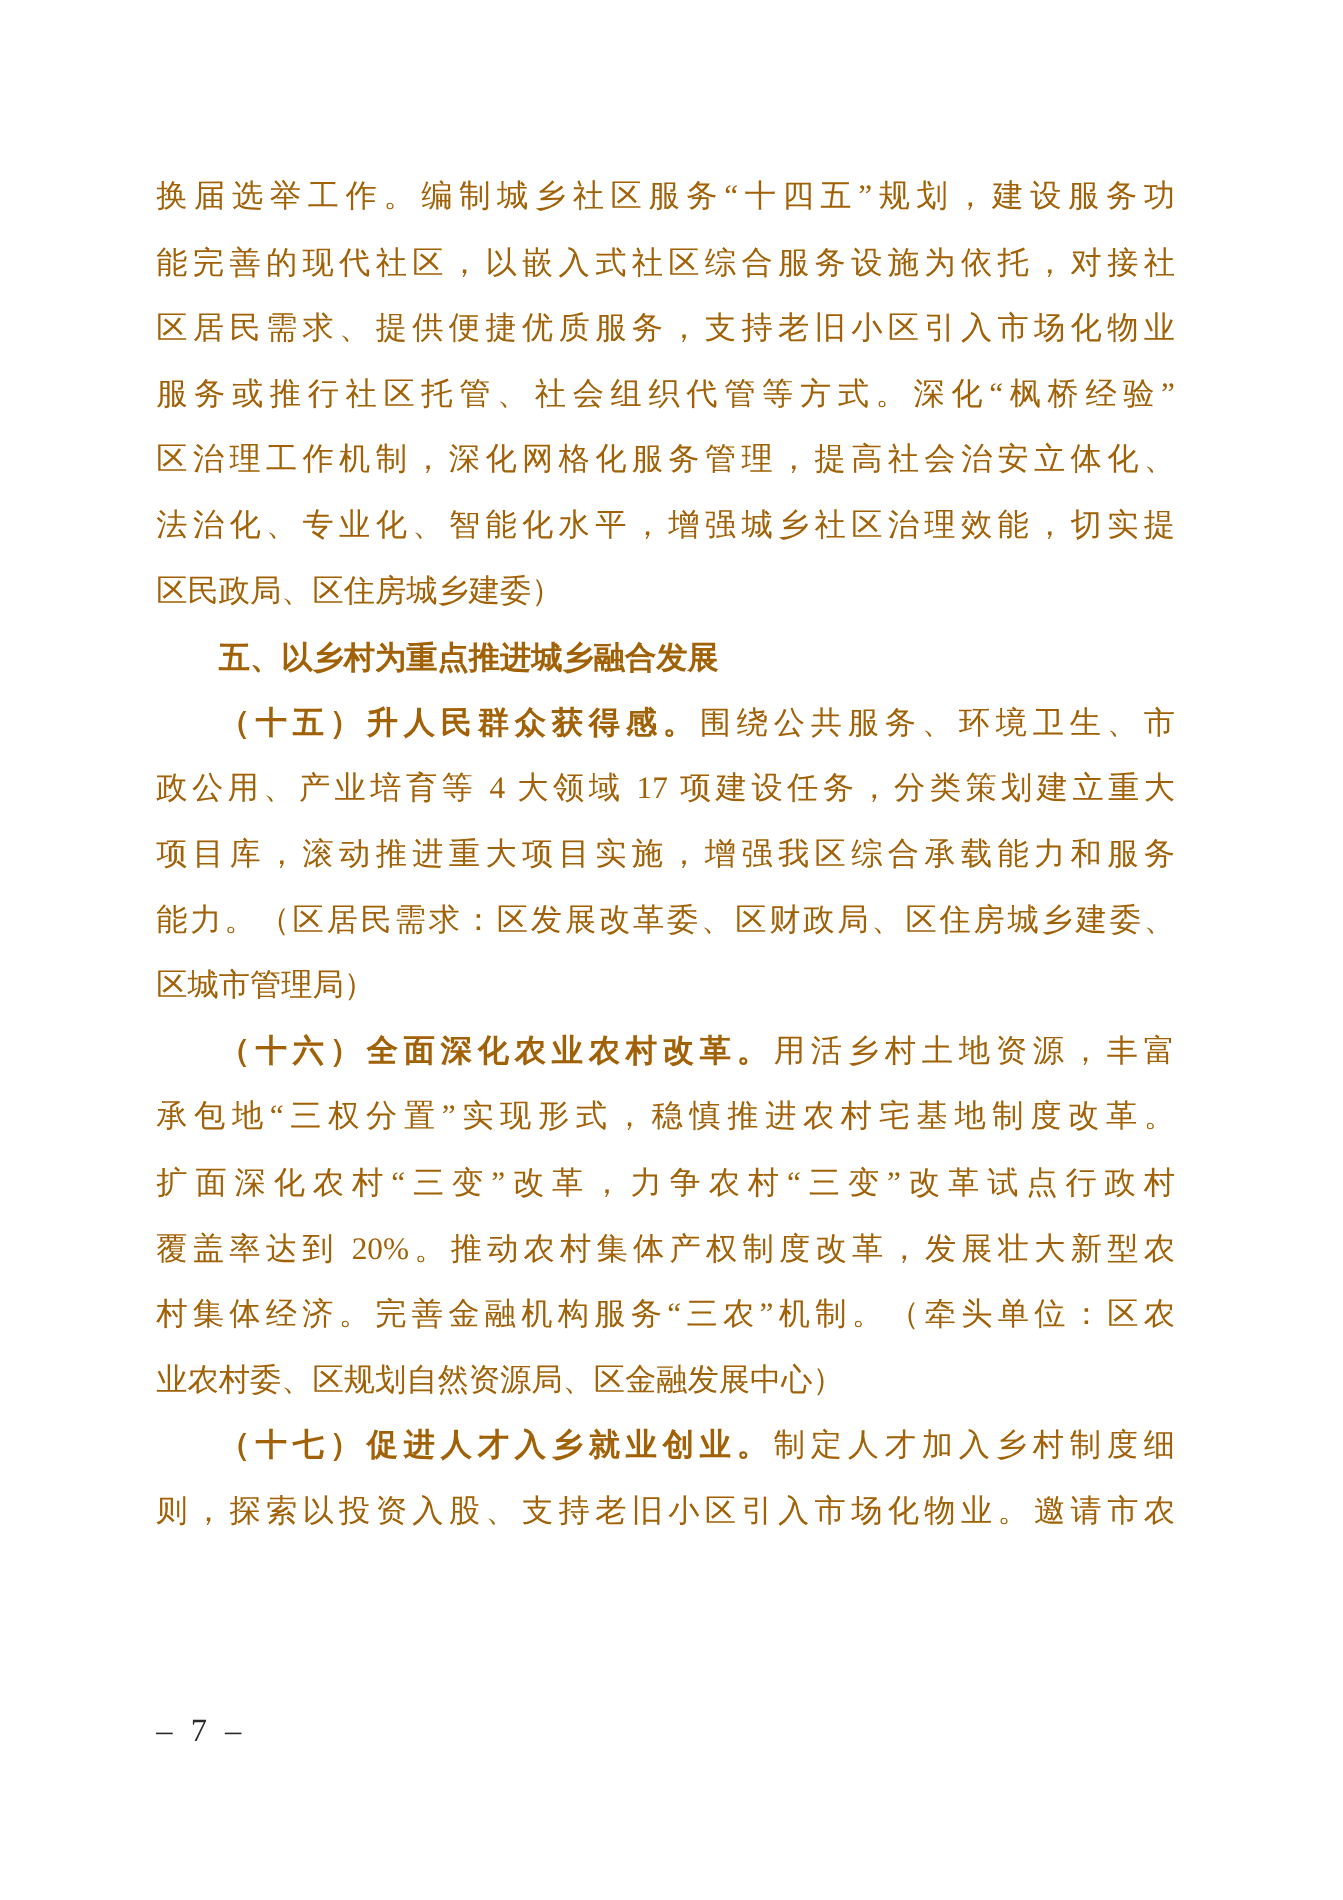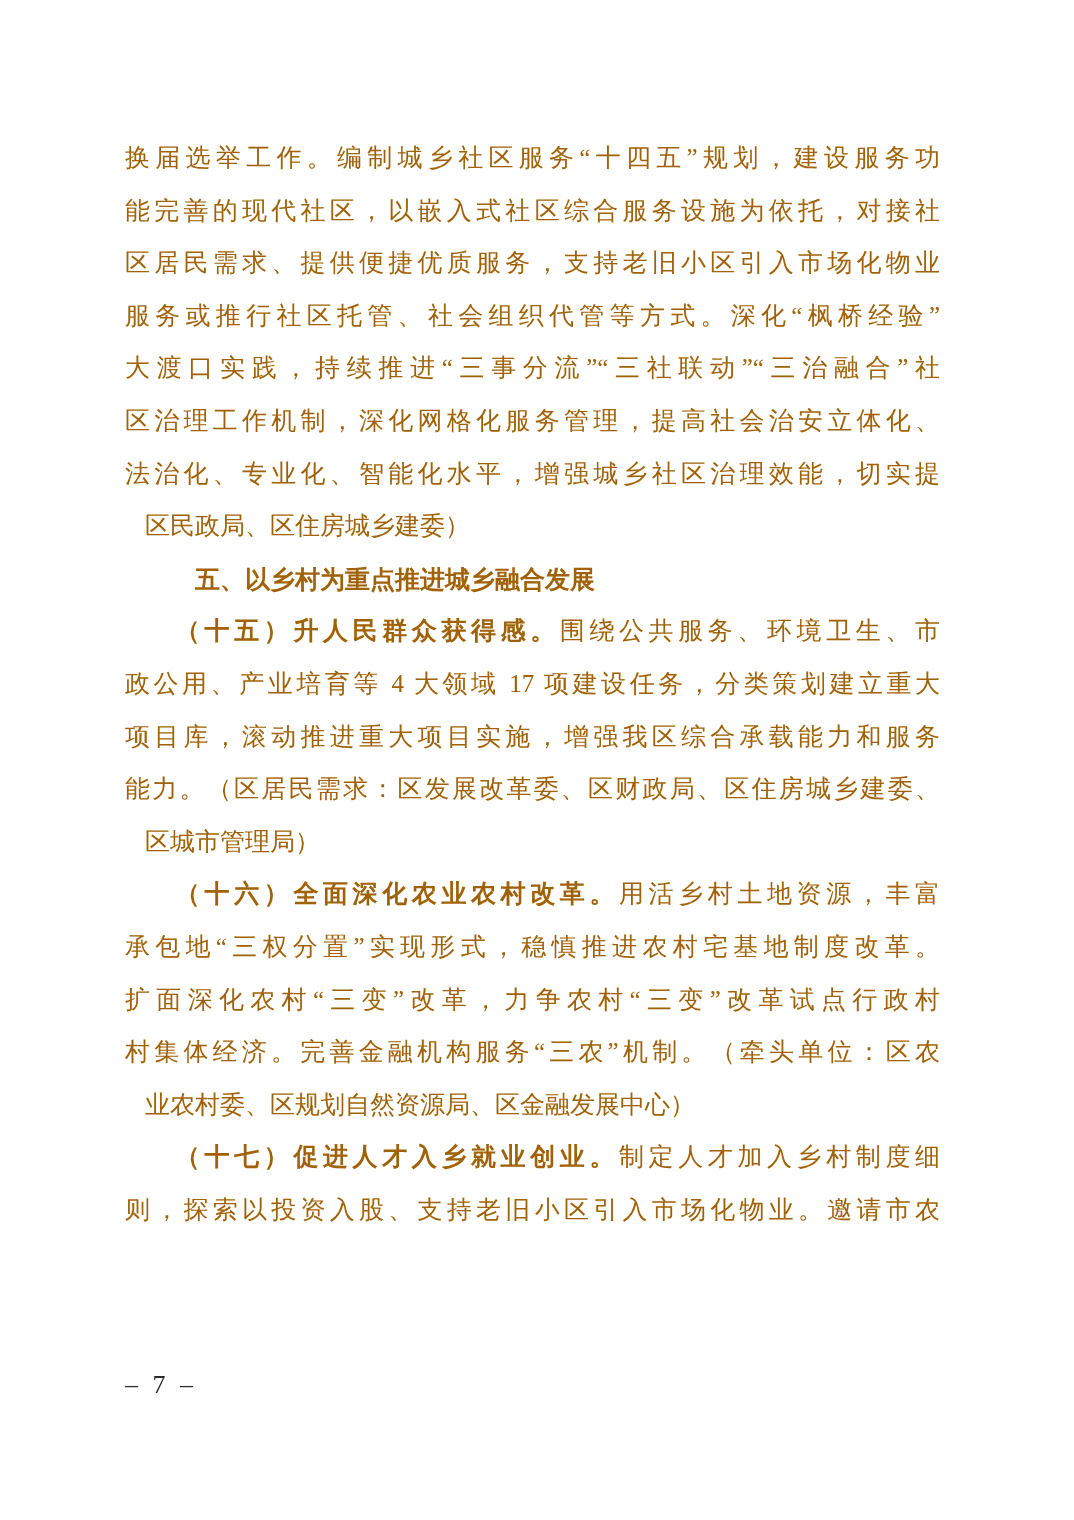--- a/index.html
+++ b/index.html
@@ -26,21 +26,20 @@
     height: 52.6px;
     line-height: 52.6px;
     font-size: 25px;
     white-space: nowrap;
     text-align: justify;
     text-align-last: justify;
     color: #a16207;
   }
   .line.no-justify {
     text-align-last: left;
-    margin-left: 20px;
   }
   .line.indent {
     text-indent: 2em;
   }
   .seg-body {
     font-family: "Liberation Serif", "DejaVu Serif", serif;
     font-weight: normal;
   }
   .seg-lead {
     font-family: "Liberation Serif", "DejaVu Serif", serif;
@@ -67,32 +66,32 @@
 </style>
 </head>
 <body>
 
 <div class="page">
   <div class="doc-body" id="doc-body">
       <div class="line"><span class="seg-body">换届选举工作。编制城乡社区服务“十四五”规划，建设服务功</span></div>
       <div class="line"><span class="seg-body">能完善的现代社区，以嵌入式社区综合服务设施为依托，对接社</span></div>
       <div class="line"><span class="seg-body">区居民需求、提供便捷优质服务，支持老旧小区引入市场化物业</span></div>
       <div class="line"><span class="seg-body">服务或推行社区托管、社会组织代管等方式。深化“枫桥经验”</span></div>
-      <div class="line"><span class="seg-body">大渡口实践，持续推进“三事分流”“三社联动”“三治融合”社</span></div>
       <div class="line"><span class="seg-body">区治理工作机制，深化网格化服务管理，提高社会治安立体化、</span></div>
       <div class="line"><span class="seg-body">法治化、专业化、智能化水平，增强城乡社区治理效能，切实提</span></div>
       <div class="line no-justify"><span class="seg-unit">区民政局、区住房城乡建委）</span></div>
       <div class="line indent no-justify line-heading"><span class="seg-heading">五、以乡村为重点推进城乡融合发展</span></div>
       <div class="line indent"><span class="seg-lead">（十五）升人民群众获得感。</span><span class="seg-body">围绕公共服务、环境卫生、市</span></div>
       <div class="line"><span class="seg-body">政公用、产业培育等 4 大领域 17 项建设任务，分类策划建立重大</span></div>
       <div class="line"><span class="seg-body">项目库，滚动推进重大项目实施，增强我区综合承载能力和服务</span></div>
       <div class="line"><span class="seg-body">能力。</span><span class="seg-unit">（区居民需求：区发展改革委、区财政局、区住房城乡建委、</span></div>
       <div class="line no-justify"><span class="seg-unit">区城市管理局）</span></div>
       <div class="line indent"><span class="seg-lead">（十六）全面深化农业农村改革。</span><span class="seg-body">用活乡村土地资源，丰富</span></div>
       <div class="line"><span class="seg-body">承包地“三权分置”实现形式，稳慎推进农村宅基地制度改革。</span></div>
       <div class="line"><span class="seg-body">扩面深化农村“三变”改革，力争农村“三变”改革试点行政村</span></div>
+      <div class="line"><span class="seg-body">覆盖率达到 20%。推动农村集体产权制度改革，发展壮大新型农</span></div>
       <div class="line"><span class="seg-body">村集体经济。完善金融机构服务“三农”机制。</span><span class="seg-unit">（牵头单位：区农</span></div>
       <div class="line no-justify"><span class="seg-unit">业农村委、区规划自然资源局、区金融发展中心）</span></div>
       <div class="line indent"><span class="seg-lead">（十七）促进人才入乡就业创业。</span><span class="seg-body">制定人才加入乡村制度细</span></div>
       <div class="line"><span class="seg-body">则，探索以投资入股、支持老旧小区引入市场化物业。邀请市农</span></div>
     </div>
   <div class="page-number">– 7 –</div>
 </div>
 
 </body></html>

